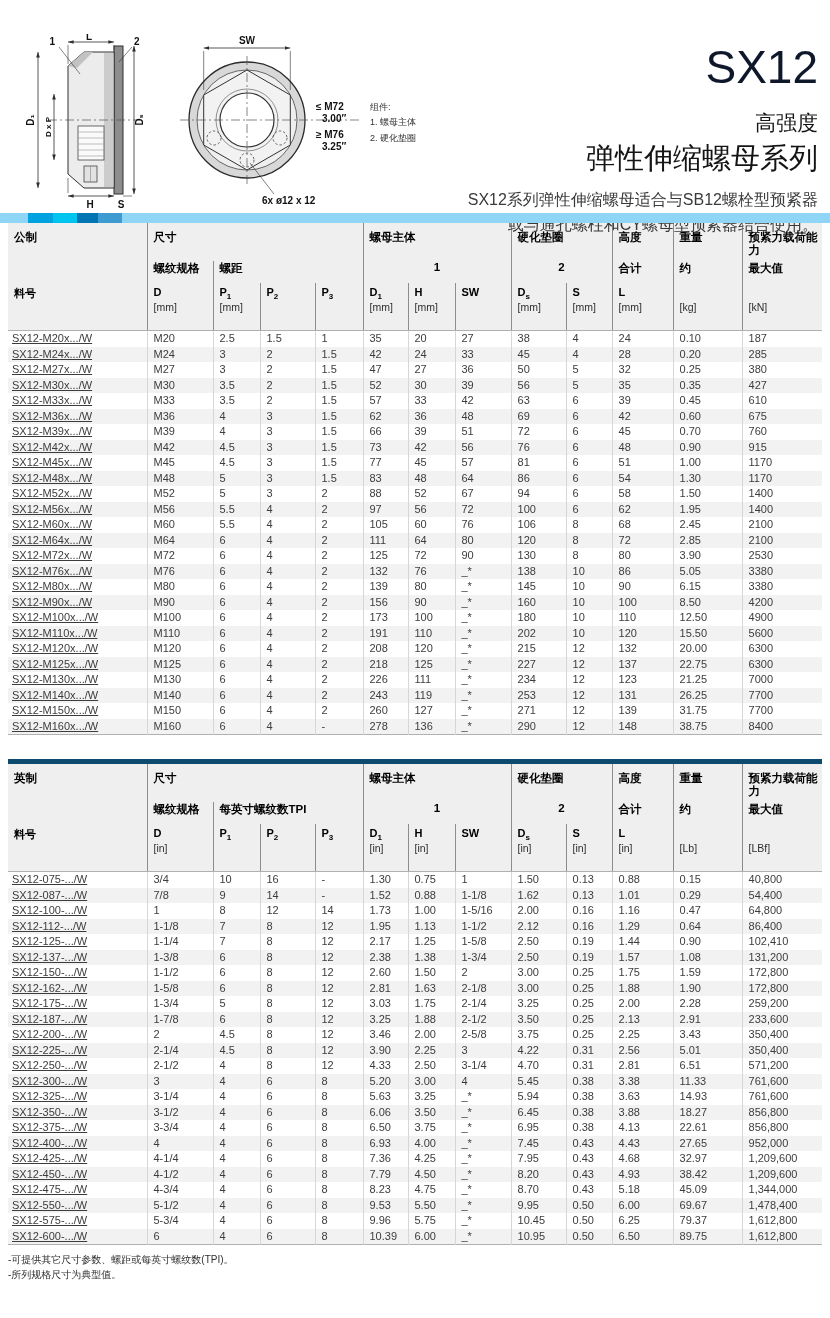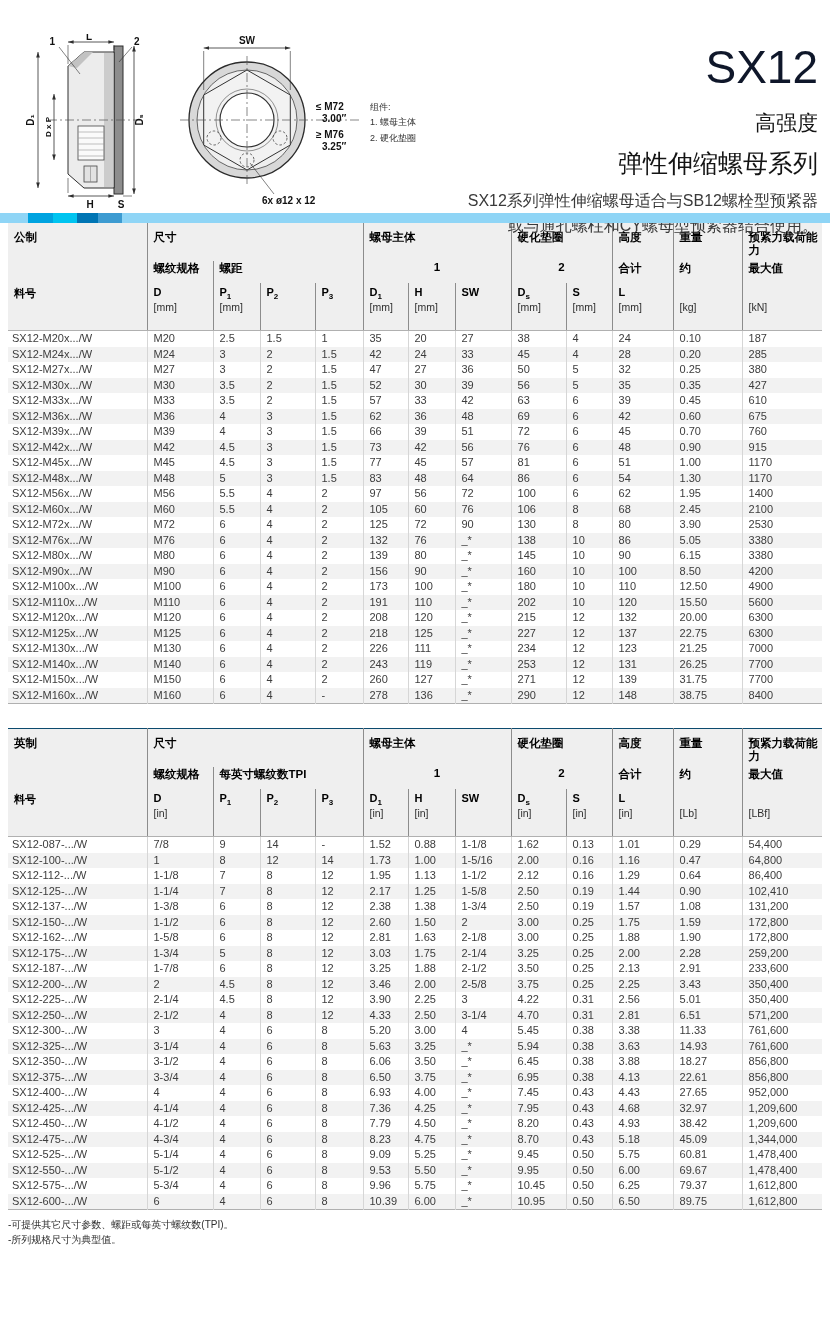--- a/index.html
+++ b/index.html
@@ -15,47 +15,47 @@
   .ext { stroke:#2f2f2f; stroke-width:0.6; fill:none; }
   .lbl { font:bold 10px "Liberation Sans","DejaVu Sans",sans-serif; fill:#111; }
   .lbl8 { font:bold 8px "Liberation Sans","DejaVu Sans",sans-serif; fill:#111; }
   .note { font:bold 10px "Liberation Sans","DejaVu Sans",sans-serif; fill:#111; }
 
   .legend { position:absolute; left:370px; top:100px; font-size:9px; line-height:1.7; color:#333; }
 
   .titleblock { position:absolute; top:44px; right:12px; text-align:right; }
   .series { font-size:46px; font-weight:300; line-height:1.02; color:#0f172a; }
   .sub1 { font-size:21px; margin-top:18px; color:#141414; }
-  .sub2 { font-size:25px; margin-top:10px; color:#141414; }
+  .sub2 { font-size:29px; margin-top:2px; color:#141414; }
   .desc { margin-top:9px; margin-left:auto; width:352px; font-size:16px;
           line-height:1.55; color:#3a3a3a; }
 
   
   #accent-bar { position:relative; height:10px; width:830px; background:#8fd5f6; overflow:hidden; }
   #accent-bar .seg { position:absolute; top:0; height:10px; }
 
   
   .content { padding:0 8px; }
   table.spec { border-collapse:collapse; table-layout:fixed; width:814px;
                border-bottom:1px solid #b0b0b0; }
-  table.spec.imperial { margin-top:24px; border-top:1px solid #0c4a6e; }
+  table.spec.imperial { margin-top:24px; border-top:5px solid #0c4a6e; }
   thead th { background:#efefef; text-align:left; vertical-align:top;
              font-weight:bold; color:#000; padding:0 0 0 6px; }
   tr.ga th { font-size:11.5px; height:30px; padding-top:8px; line-height:1.15;margin-left:16px; }
   tr.gb th { font-size:11.5px; height:22px; }
   tr.gc th { font-size:11px; height:44px; padding-top:3px; }
   th.bl { border-left:1px solid #8c8c8c; }
   th.ctr { text-align:center; padding-left:0; }
   .cbl { display:block; height:13px; }
   .cbl sub { font-size:8px; }
   .cu { display:block; font-weight:normal; font-size:10.5px; color:#2e2e2e; margin-top:2px; }
   tbody td { height:15.5px; line-height:15.5px; font-size:11px; color:#3c3c3c;
              padding:0 0 0 6px; border-left:1px solid #d6d6d6;
              overflow:hidden; white-space:nowrap; }
-  tbody td:first-child { border-left:none; padding-left:4px; }
+  tbody td:first-child { border-left:none; padding-left:4px;text-decoration:underline; }
   tbody tr:nth-child(even) td { background:#f2f2f2; }
   thead tr.gc th { border-bottom:1px solid #b0b0b0; }
 
   
   .footnotes { margin-top:8px; font-size:10px; line-height:1.45; color:#2f2f2f; }
 </style>
 </head>
 <body>
 
 <div class="page">
@@ -396,20 +396,35 @@
             <td>83</td>
             <td>48</td>
             <td>64</td>
             <td>86</td>
             <td>6</td>
             <td>54</td>
             <td>1.30</td>
             <td>1170</td>
           </tr>
           <tr>
+            <td>SX12-M52x.../W</td>
+            <td>M52</td>
+            <td>5</td>
+            <td>3</td>
+            <td>2</td>
+            <td>88</td>
+            <td>52</td>
+            <td>67</td>
+            <td>94</td>
+            <td>6</td>
+            <td>58</td>
+            <td>1.50</td>
+            <td>1400</td>
+          </tr>
+          <tr>
             <td>SX12-M56x.../W</td>
             <td>M56</td>
             <td>5.5</td>
             <td>4</td>
             <td>2</td>
             <td>97</td>
             <td>56</td>
             <td>72</td>
             <td>100</td>
             <td>6</td>
@@ -423,20 +438,35 @@
             <td>5.5</td>
             <td>4</td>
             <td>2</td>
             <td>105</td>
             <td>60</td>
             <td>76</td>
             <td>106</td>
             <td>8</td>
             <td>68</td>
             <td>2.45</td>
+            <td>2100</td>
+          </tr>
+          <tr>
+            <td>SX12-M64x.../W</td>
+            <td>M64</td>
+            <td>6</td>
+            <td>4</td>
+            <td>2</td>
+            <td>111</td>
+            <td>64</td>
+            <td>80</td>
+            <td>120</td>
+            <td>8</td>
+            <td>72</td>
+            <td>2.85</td>
             <td>2100</td>
           </tr>
           <tr>
             <td>SX12-M72x.../W</td>
             <td>M72</td>
             <td>6</td>
             <td>4</td>
             <td>2</td>
             <td>125</td>
             <td>72</td>
@@ -698,20 +728,35 @@
               <span class="cu">[Lb]</span>
             </th>
           <th class="bl">
               <span class="cbl"><span></span><sub></sub></span>
               <span class="cu">[LBf]</span>
             </th>
         </tr>
       </thead>
       <tbody>
           <tr>
+            <td>SX12-075-.../W</td>
+            <td>3/4</td>
+            <td>10</td>
+            <td>16</td>
+            <td>-</td>
+            <td>1.30</td>
+            <td>0.75</td>
+            <td>1</td>
+            <td>1.50</td>
+            <td>0.13</td>
+            <td>0.88</td>
+            <td>0.15</td>
+            <td>40,800</td>
+          </tr>
+          <tr>
             <td>SX12-087-.../W</td>
             <td>7/8</td>
             <td>9</td>
             <td>14</td>
             <td>-</td>
             <td>1.52</td>
             <td>0.88</td>
             <td>1-1/8</td>
             <td>1.62</td>
             <td>0.13</td>
@@ -998,35 +1043,20 @@
             <td>8.23</td>
             <td>4.75</td>
             <td>_*</td>
             <td>8.70</td>
             <td>0.43</td>
             <td>5.18</td>
             <td>45.09</td>
             <td>1,344,000</td>
           </tr>
           <tr>
-            <td>SX12-525-.../W</td>
-            <td>5-1/4</td>
-            <td>4</td>
-            <td>6</td>
-            <td>8</td>
-            <td>9.09</td>
-            <td>5.25</td>
-            <td>_*</td>
-            <td>9.45</td>
-            <td>0.50</td>
-            <td>5.75</td>
-            <td>60.81</td>
-            <td>1,478,400</td>
-          </tr>
-          <tr>
             <td>SX12-550-.../W</td>
             <td>5-1/2</td>
             <td>4</td>
             <td>6</td>
             <td>8</td>
             <td>9.53</td>
             <td>5.50</td>
             <td>_*</td>
             <td>9.95</td>
             <td>0.50</td>

